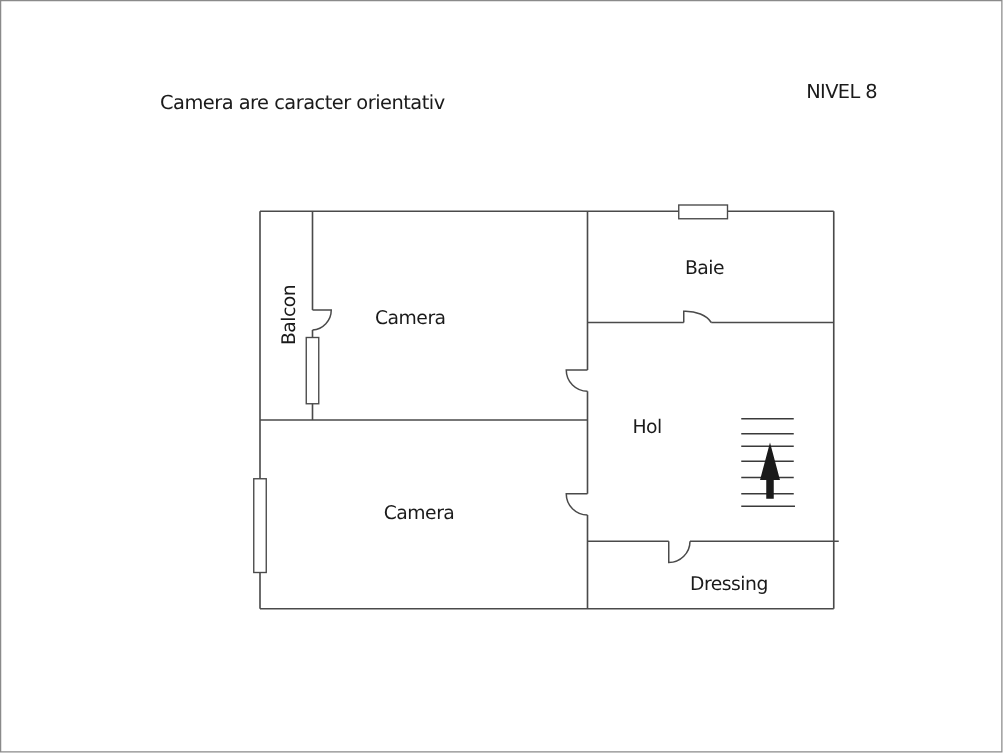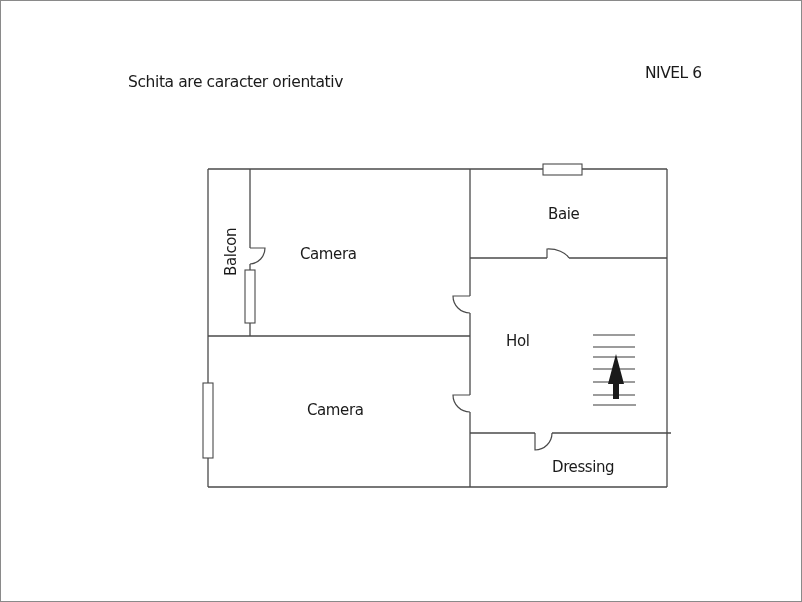--- a/index.html
+++ b/index.html
@@ -28,22 +28,22 @@
     .lbl {
       font-family: "DejaVu Sans", sans-serif; font-size: 15px; fill: #1a1a1a;
       letter-spacing: -0.4px;
     }
   </style>
 </head>
 <body>
 
 <div class="frame"></div>
 
-<div class="note">Schita are caracter orientativ</div>
-<div class="level">NIVEL 6</div>
+<div class="note">Camera are caracter orientativ</div>
+<div class="level">NIVEL 8</div>
 
 <svg class="plan" width="802" height="602" viewBox="0 0 802 602">
 
   <g>
     <line class="wall" x1="208" y1="169" x2="667" y2="169"></line>
     <line class="wall" x1="208" y1="169" x2="208" y2="487"></line>
     <line class="wall" x1="208" y1="487" x2="667" y2="487"></line>
     <line class="wall" x1="667" y1="169" x2="667" y2="487"></line>
   </g>
 

